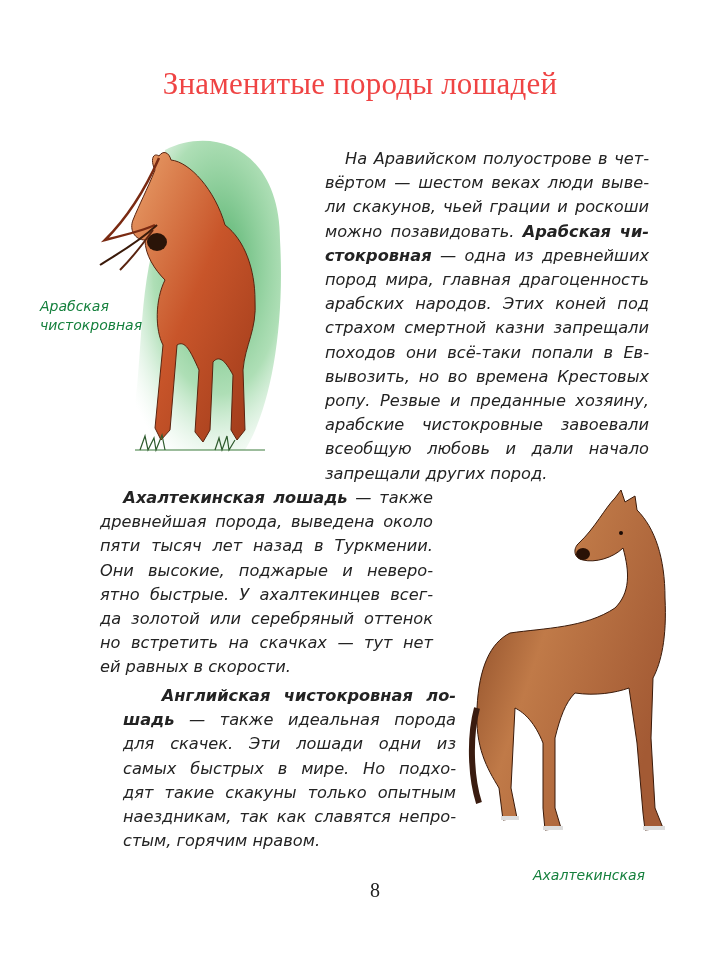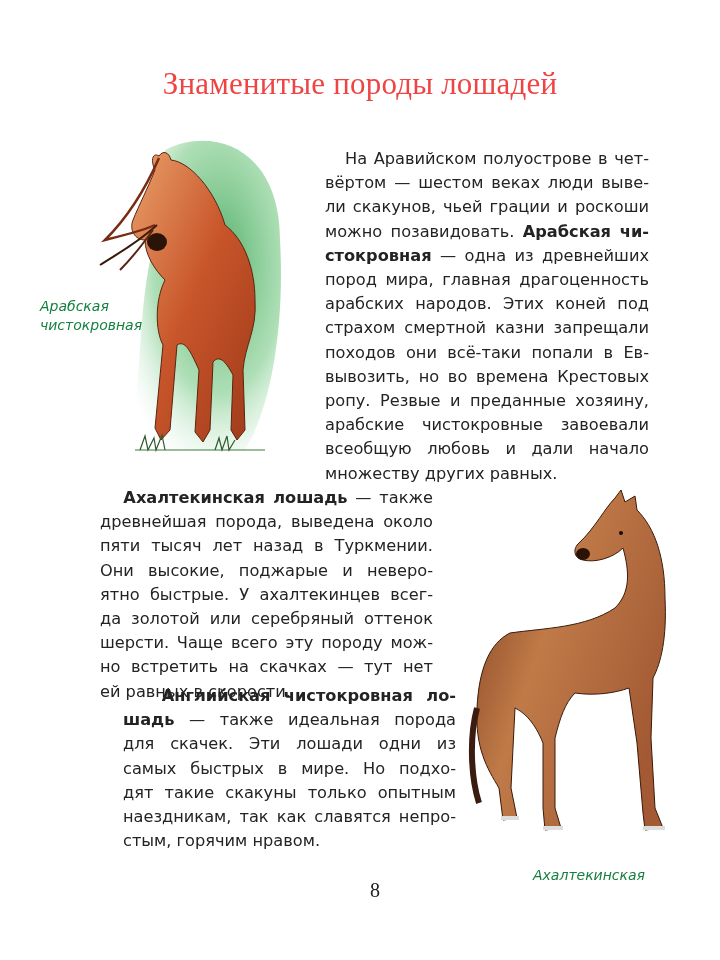--- a/index.html
+++ b/index.html
@@ -2,21 +2,21 @@
 <html><head>
 <meta charset="utf-8">
 <style>
   html, body { margin: 0; padding: 0; background: #ffffff; }
   body { width: 720px; height: 960px; position: relative; overflow: hidden;
          font-family: "DejaVu Sans", sans-serif; color: #1e1e1e; }
   .title { position: absolute; left: 0; width: 720px; top: 66px; text-align: center;
            font-family: "Liberation Serif", serif; font-size: 31px; color: #ef4444;
            letter-spacing: 0.2px; }
   .para { position: absolute; font-size: 16.2px; line-height: 24.2px; text-align: justify;
-          font-family: "DejaVu Sans", sans-serif; color: #232323; }
+          font-family: "DejaVu Sans", sans-serif; color: #232323; font-style: italic; }
   .para .ln { display: block; text-align: justify; text-align-last: justify; white-space: nowrap; }
   .para .ln.last { text-align-last: left; }
   .para b { font-weight: bold; }
   .p1 { left: 325px; top: 147px; width: 324px; }
   .p2 { left: 100px; top: 486px; width: 333px; }
   .p3 { left: 107px; top: 684px; width: 333px; margin-left: 16px; }
   .caption { position: absolute; font-family: "DejaVu Sans", sans-serif; font-style: italic;
              font-size: 14px; line-height: 19px; color: #15803d; }
   .cap1 { left: 40px; top: 297px; }
   .cap2 { left: 533px; top: 866px; }
@@ -68,31 +68,30 @@
   <span class="ln"><span>можно позавидовать.</span> <b>Арабская чи-</b></span>
   <span class="ln"><b>стокровная</b><span> — одна из древнейших</span></span>
   <span class="ln">пород мира, главная драгоценность</span>
   <span class="ln">арабских народов. Этих коней под</span>
   <span class="ln">страхом смертной казни запрещали</span>
   <span class="ln">походов они всё-таки попали в Ев-</span>
   <span class="ln">вывозить, но во времена Крестовых</span>
   <span class="ln">ропу. Резвые и преданные хозяину,</span>
   <span class="ln">арабские чистокровные завоевали</span>
   <span class="ln">всеобщую любовь и дали начало</span>
-  <span class="ln last">множеству других равных.</span>
+  <span class="ln last">запрещали других пород.</span>
 </div>
 
 <div class="para p2">
   <span class="ln">&nbsp;&nbsp;&nbsp;<b>Ахалтекинская лошадь</b><span> — также</span></span>
   <span class="ln">древнейшая порода, выведена около</span>
   <span class="ln">пяти тысяч лет назад в Туркмении.</span>
   <span class="ln">Они высокие, поджарые и неверо-</span>
   <span class="ln">ятно быстрые. У ахалтекинцев всег-</span>
   <span class="ln">да золотой или серебряный оттенок</span>
-  <span class="ln">шерсти. Чаще всего эту породу мож-</span>
   <span class="ln">но встретить на скачках — тут нет</span>
   <span class="ln last">ей равных в скорости.</span>
 </div>
 
 <div class="para p3">
   <span class="ln">&nbsp;&nbsp;&nbsp;<b>Английская чистокровная ло-</b></span>
   <span class="ln"><b>шадь</b><span> — также идеальная порода</span></span>
   <span class="ln">для скачек. Эти лошади одни из</span>
   <span class="ln">самых быстрых в мире. Но подхо-</span>
   <span class="ln">дят такие скакуны только опытным</span>

